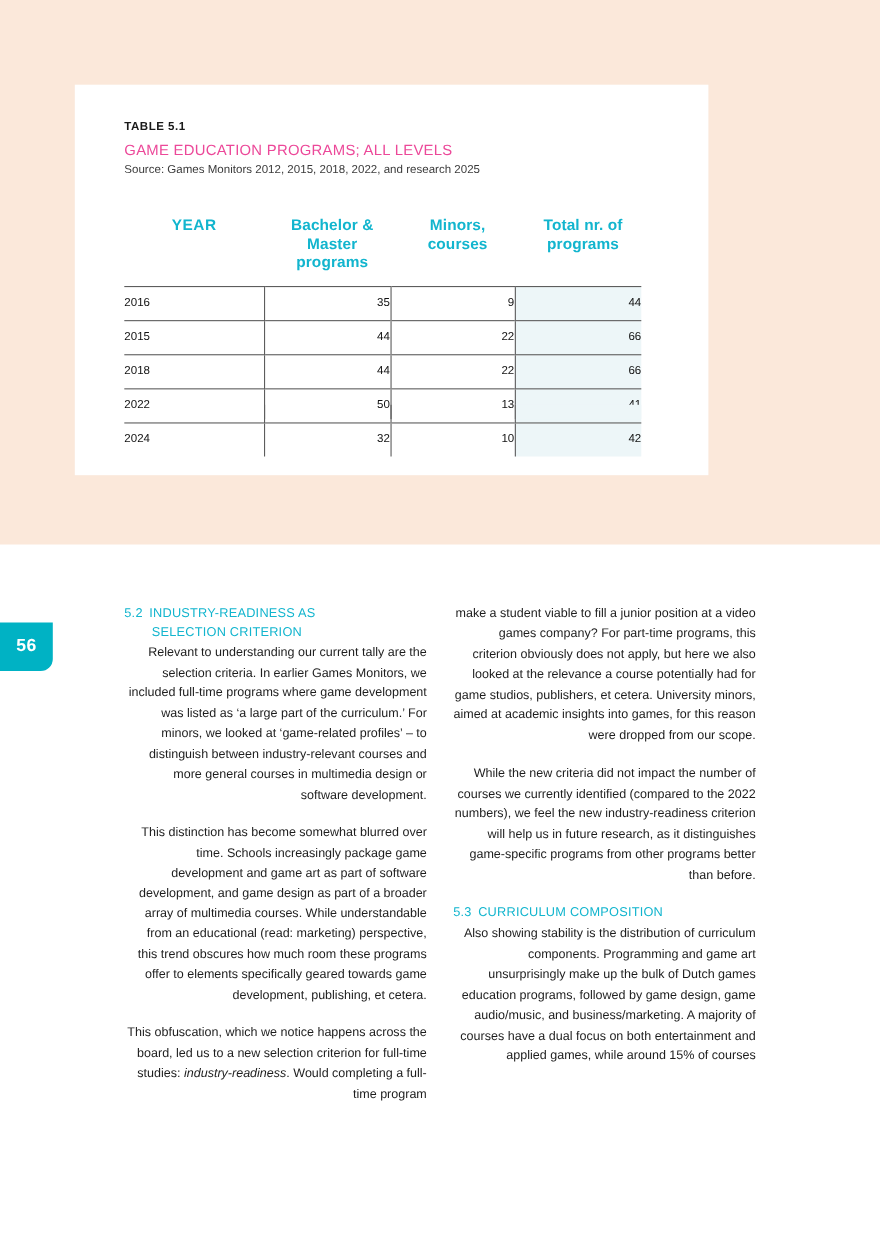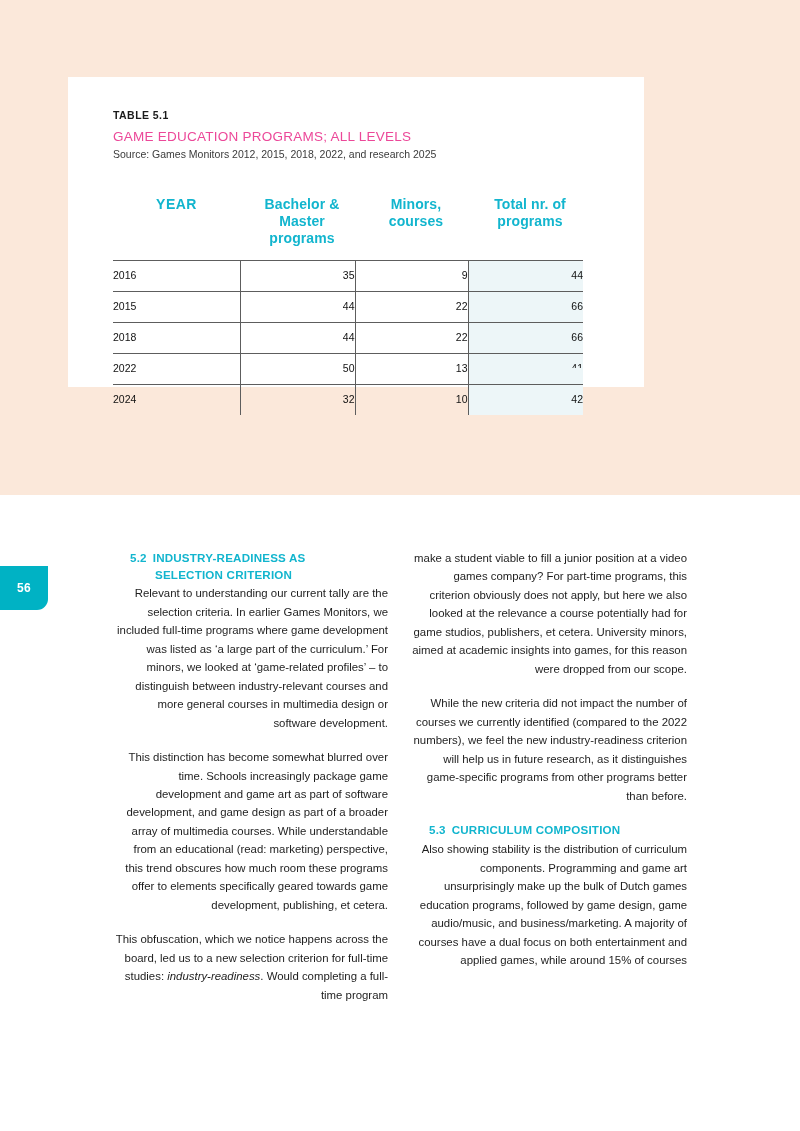--- a/index.html
+++ b/index.html
@@ -26,21 +26,21 @@
     height: 495px;
     background: #fbe8da;
   }
 
   
   .table-card {
     position: absolute;
     left: 68px;
     top: 77px;
     width: 576px;
-    height: 310px;
+    height: 355px;
     background: #ffffff;
   }
 
   .card-inner {
     position: absolute;
     left: 45px;
     top: 33px;
     width: 486px;
   }
 
@@ -145,21 +145,21 @@
   
   .page-badge {
     position: absolute;
     left: 0;
     top: 566px;
     width: 48px;
     height: 44px;
     background: #00b2c4;
     border-bottom-right-radius: 11px;
     color: #ffffff;
-    font-size: 12px;
+    font-size: 16px;
     font-weight: bold;
     display: flex;
     align-items: center;
     justify-content: center;
     letter-spacing: 0.3px;
   }
 
   
   .columns {
     position: absolute;
@@ -171,25 +171,25 @@
   .col {
     position: absolute;
     top: 0;
     width: 275px;
   }
   .col-left  { left: 0; }
   .col-right { left: 299px; }
 
   .sec-heading {
     font-size: 11.6px;
-    font-weight: bold;
+    font-weight: normal;
     color: #12b5ce;
     letter-spacing: 0.2px;
     line-height: 1.48;
-    margin: 0 0 1px 17px;
+    margin: 0 0 1px 0;
   }
   .sec-heading .num { margin-right: 6px; }
   .sec-heading .ln2 { display: block; padding-left: 25px; }
 
   .sec-heading.standalone { margin-bottom: 2px; }
 
   p.body {
     font-size: 11.4px;
     color: #1d1d1d;
     line-height: 1.62;

